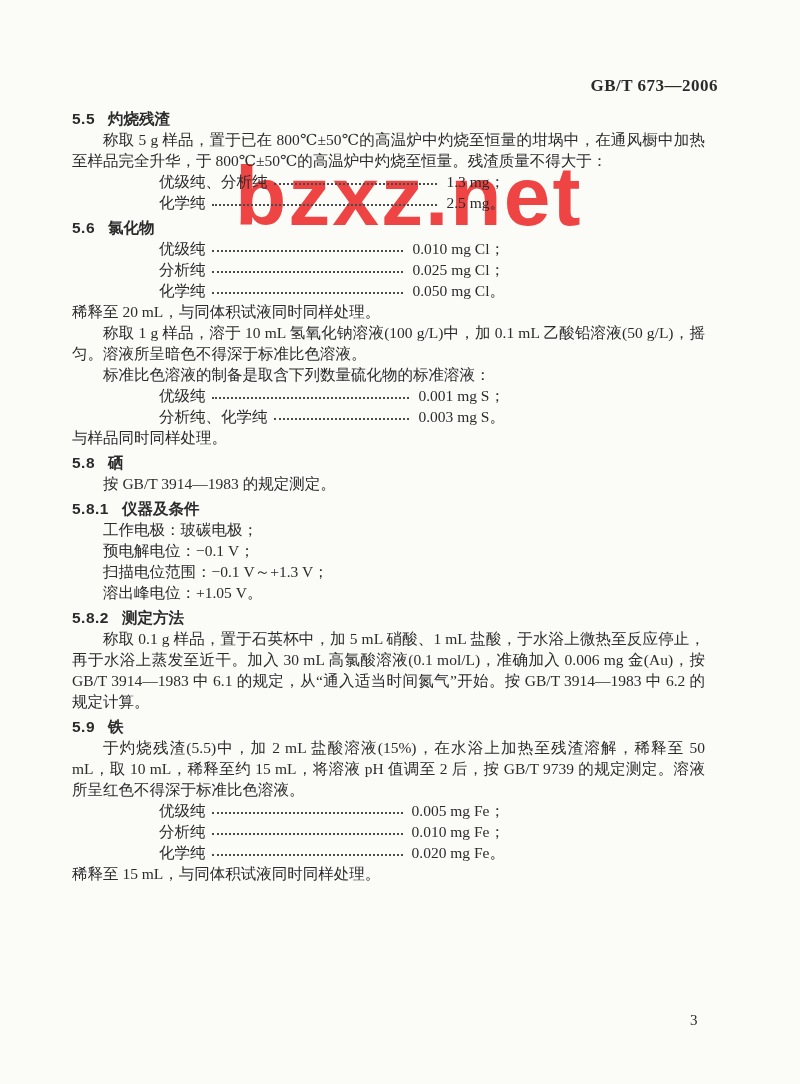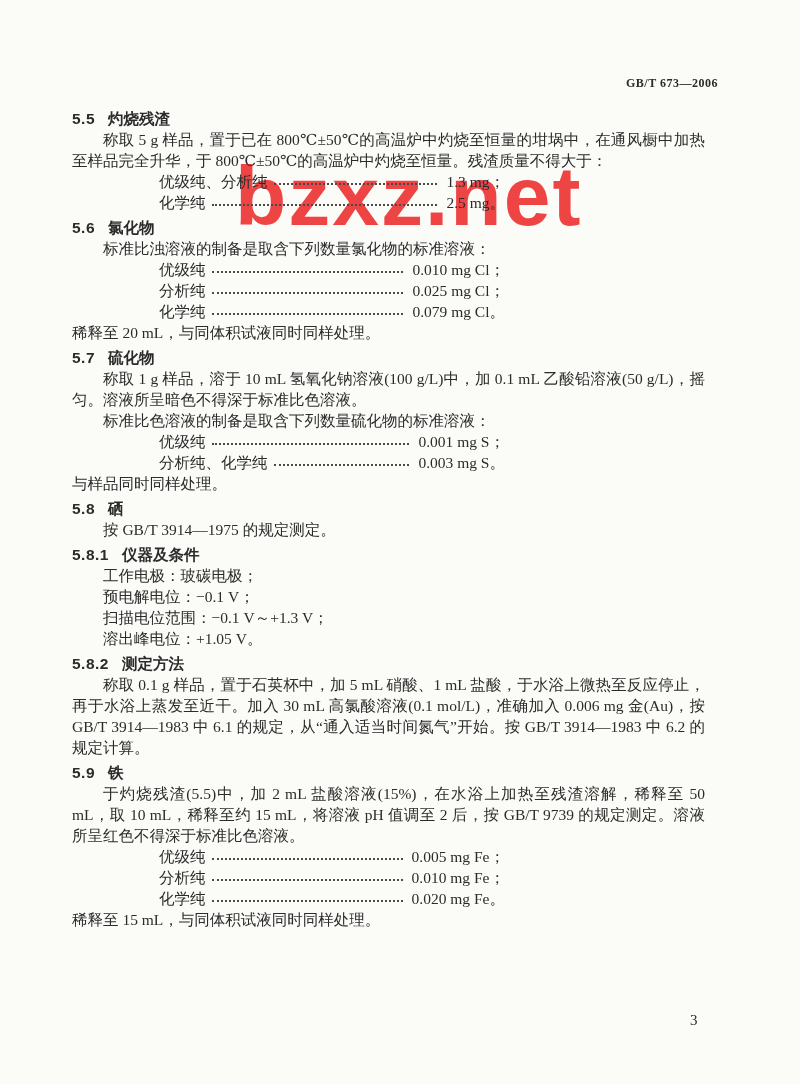--- a/index.html
+++ b/index.html
@@ -4,21 +4,21 @@
 <style>
   html,body{margin:0;padding:0;}
   body{
     width:800px;height:1084px;position:relative;overflow:hidden;
     background:#fbfbf8;color:#2b2b2b;
     font-family:"Liberation Serif","DejaVu Serif",serif;
   }
   .page{position:absolute;inset:0;background:#fbfbf8;}
   .std-header{
     position:absolute;top:76px;right:82px;z-index:2;
-    font-weight:700;font-size:12px;letter-spacing:.5px;
+    font-weight:700;font-size:17px;letter-spacing:.5px;
     font-family:"Liberation Serif","DejaVu Serif",serif;
   }
   .watermark{
     position:absolute;left:235px;top:148px;z-index:0;
     font-family:"Liberation Sans","DejaVu Sans",sans-serif;
     font-weight:700;font-size:84px;letter-spacing:2px;
     color:#ef4444;user-select:none;white-space:nowrap;
   }
   .content{
     position:absolute;left:72px;top:104px;width:633px;z-index:1;
@@ -55,55 +55,53 @@
       <span class="leader"></span>
       <span class="val">1.3 mg；</span>
     </div>
     <div class="row">
       <span class="lbl">化学纯</span>
       <span class="leader"></span>
       <span class="val">2.5 mg。</span>
     </div>
 
     <div class="h"><span class="hnum">5.6</span><span class="htitle">氯化物</span></div>
-    <p class="pi">标准比浊溶液的制备是取含下列数量氯化物的标准溶液：</p>
     <div class="row">
       <span class="lbl">优级纯</span>
       <span class="leader"></span>
       <span class="val">0.010 mg Cl；</span>
     </div>
     <div class="row">
       <span class="lbl">分析纯</span>
       <span class="leader"></span>
       <span class="val">0.025 mg Cl；</span>
     </div>
     <div class="row">
       <span class="lbl">化学纯</span>
       <span class="leader"></span>
-      <span class="val">0.079 mg Cl。</span>
+      <span class="val">0.050 mg Cl。</span>
     </div>
     <p class="pn">稀释至 20 mL，与同体积试液同时同样处理。</p>
 
-    <div class="h"><span class="hnum">5.7</span><span class="htitle">硫化物</span></div>
     <p class="pi">称取 1 g 样品，溶于 10 mL 氢氧化钠溶液(100 g/L)中，加 0.1 mL 乙酸铅溶液(50 g/L)，摇匀。溶液所呈暗色不得深于标准比色溶液。</p>
     <p class="pi">标准比色溶液的制备是取含下列数量硫化物的标准溶液：</p>
     <div class="row">
       <span class="lbl">优级纯</span>
       <span class="leader"></span>
       <span class="val">0.001 mg S；</span>
     </div>
     <div class="row">
       <span class="lbl">分析纯、化学纯</span>
       <span class="leader"></span>
       <span class="val">0.003 mg S。</span>
     </div>
     <p class="pn">与样品同时同样处理。</p>
 
     <div class="h"><span class="hnum">5.8</span><span class="htitle">硒</span></div>
-    <p class="pi">按 GB/T 3914—1975 的规定测定。</p>
+    <p class="pi">按 GB/T 3914—1983 的规定测定。</p>
 
     <div class="h"><span class="hnum">5.8.1</span><span class="htitle">仪器及条件</span></div>
     <p class="pi">工作电极：玻碳电极；</p>
     <p class="pi">预电解电位：−0.1 V；</p>
     <p class="pi">扫描电位范围：−0.1 V～+1.3 V；</p>
     <p class="pi">溶出峰电位：+1.05 V。</p>
 
     <div class="h"><span class="hnum">5.8.2</span><span class="htitle">测定方法</span></div>
     <p class="pi">称取 0.1 g 样品，置于石英杯中，加 5 mL 硝酸、1 mL 盐酸，于水浴上微热至反应停止，再于水浴上蒸发至近干。加入 30 mL 高氯酸溶液(0.1 mol/L)，准确加入 0.006 mg 金(Au)，按 GB/T 3914—1983 中 6.1 的规定，从“通入适当时间氮气”开始。按 GB/T 3914—1983 中 6.2 的规定计算。</p>
 

